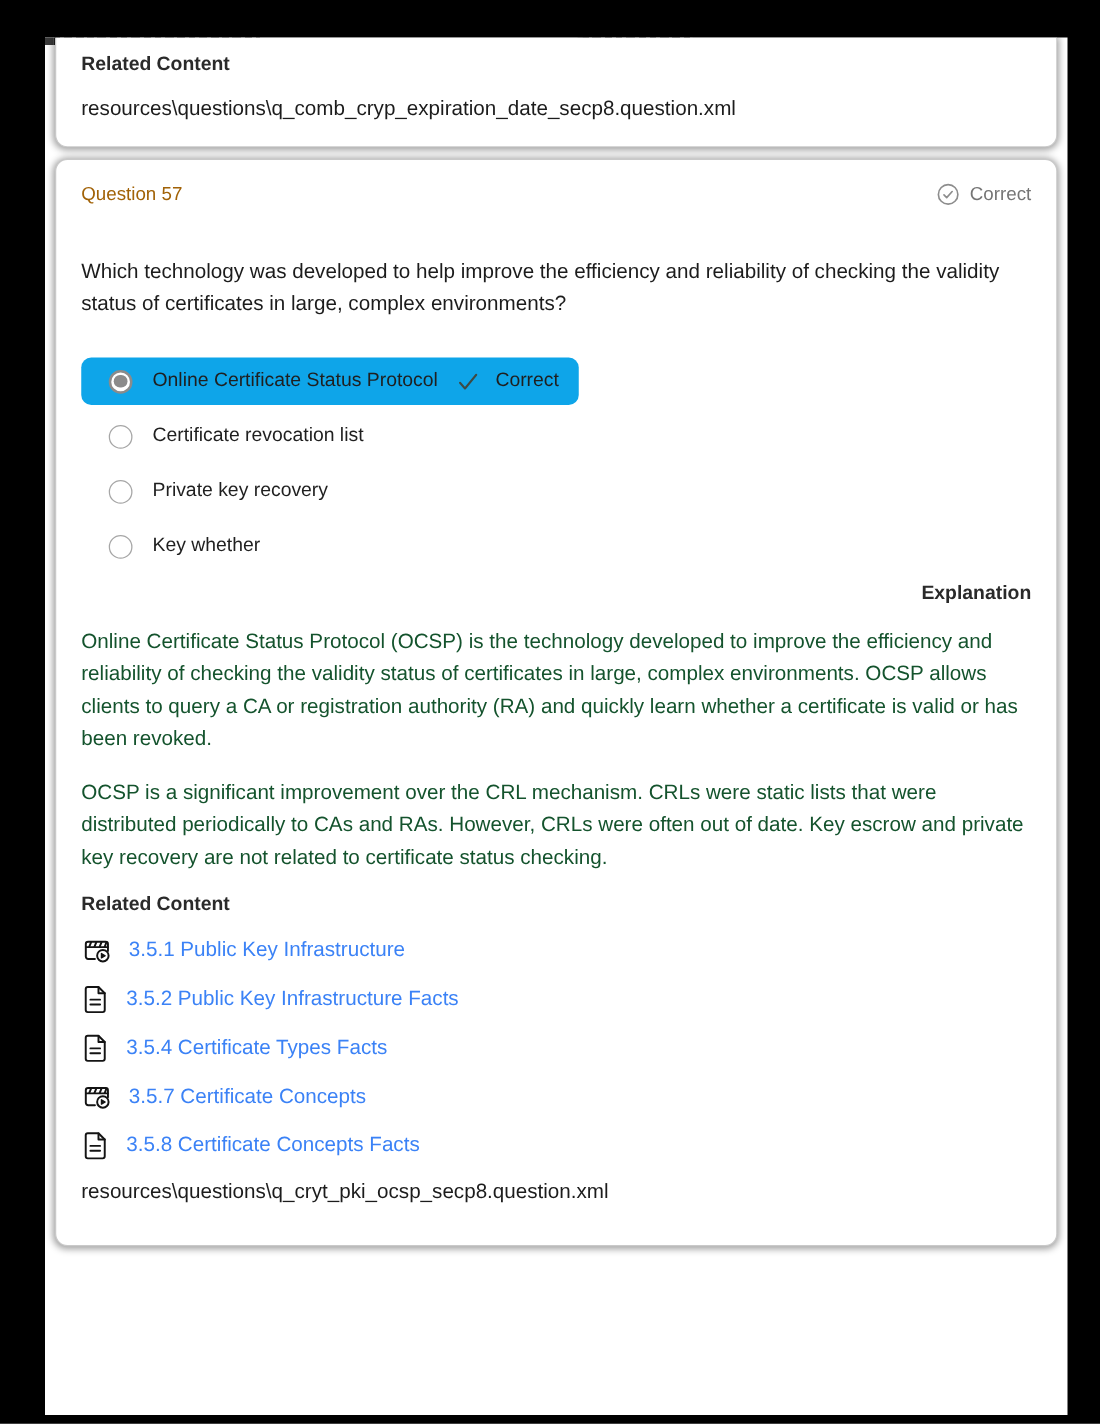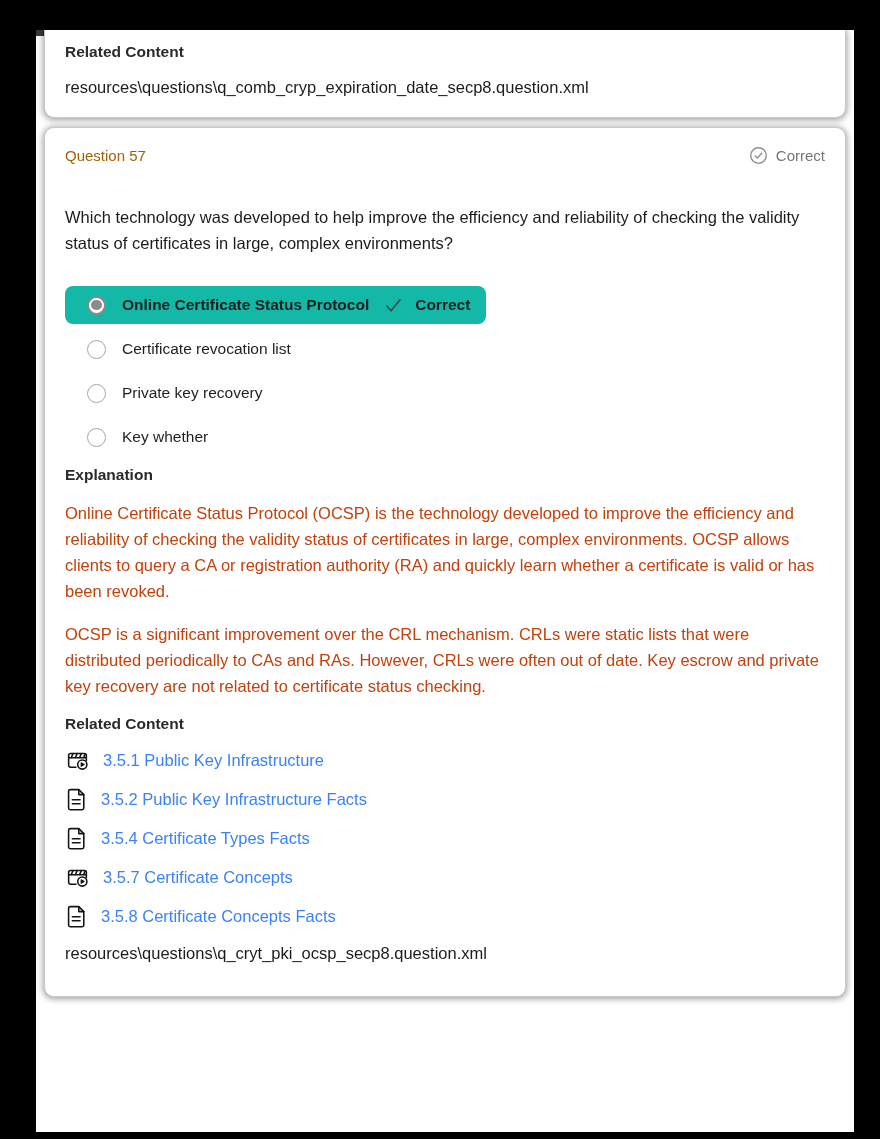--- a/index.html
+++ b/index.html
@@ -73,37 +73,37 @@
   }
   .options { margin-top:30px; }
   .option {
     display:flex; align-items:center;
     width:max-content;
     height:38px;
     padding:0 16px 0 22px;
     border-radius:8px;
     margin-bottom:6px;
   }
-  .option.selected { background:#14b8a6;font-weight:bold; }
+  .option.selected { background:#0ea5e9; }
   .radio {
     flex:0 0 auto;
     width:19px; height:19px; border-radius:50%;
     border:1.6px solid #a6a6a6; background:#fff;
     position:relative;
   }
   .radio.on { border:2.4px solid #8b8b8b; }
   .radio.on::after {
     content:''; position:absolute; inset:2.2px;
     border-radius:50%; background:#8b8b8b;
   }
   .olabel { margin-left:16px; font-size:15.5px; color:#1f1f1f; }
   .vcheck { margin-left:16px; display:block; }
   .verdict { margin-left:13px; font-size:15.5px; color:#1f1f1f; }
-  .exp-head { margin-top:10px; }
-  .paras p { margin-top:16px; font-size:16.5px; line-height:26px; max-width:764px; color:#c2410c; }
+  .exp-head { margin-top:10px;text-align:right; }
+  .paras p { margin-top:16px; font-size:16.5px; line-height:26px; max-width:764px; color:#14532d; }
   .paras p + p { margin-top:17px; }
   .rel-head { margin-top:16px; }
   .related { margin-top:15px; }
   .rel-item {
     display:flex; align-items:center;
     height:24px; margin-bottom:15px;
     width:max-content;
   }
   .rel-item svg { display:block; flex:0 0 auto; }
   .rel-label { margin-left:13px; font-size:16.5px; color:#3b82f6; }

